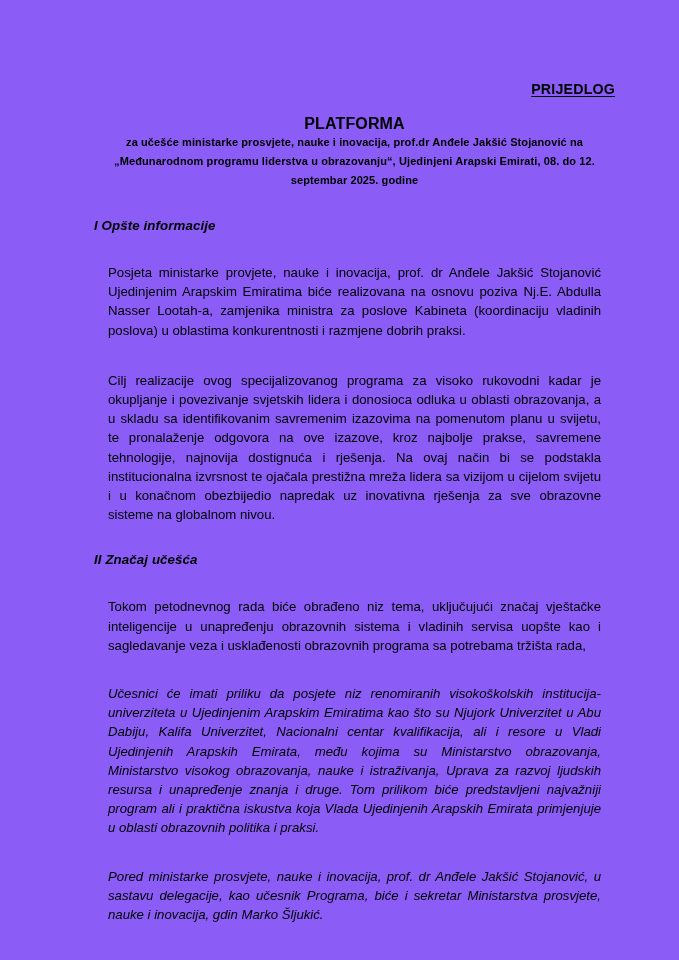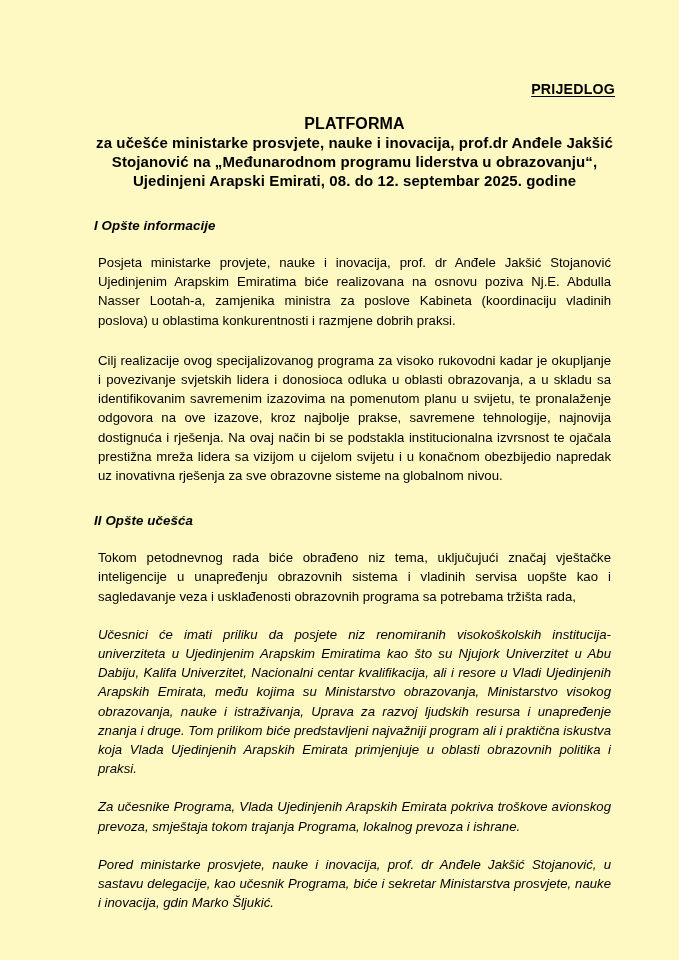--- a/index.html
+++ b/index.html
@@ -10,21 +10,21 @@
   }
   body {
     font-family: "Liberation Sans", sans-serif;
     color: #000000;
   }
   .page {
     position: relative;
     width: 679px;
     height: 960px;
     margin: 0 auto;
-    background: #fef9c3;
+    background: #8b5cf6;
     box-sizing: border-box;
     overflow: hidden;
   }
   .content {
     position: absolute;
     left: 94px;
     top: 0;
     width: 521px;
   }
 
@@ -46,21 +46,21 @@
     text-align: center;
     margin-top: 16px;
   }
   .title-main {
     font-size: 16px;
     font-weight: bold;
     line-height: 19px;
     letter-spacing: 0.15px;
   }
   .title-sub {
-    font-size: 15px;
+    font-size: 11px;
     font-weight: bold;
     line-height: 19px;
     letter-spacing: 0.1px;
     margin-top: 0;
   }
 
   
   .section-heading {
     font-size: 13.3px;
     font-weight: bold;
@@ -69,21 +69,21 @@
     margin-bottom: 0;
     letter-spacing: 0.1px;
   }
 
   
   p.body {
     font-size: 13.2px;
     line-height: 19.2px;
     text-align: justify;
     text-justify: inter-word;
-    margin: 4px;
+    margin: 14px;
     padding-top: 17px;
     letter-spacing: 0.0px;
     -webkit-hyphens: none;
     hyphens: none;
   }
   p.body.tight {
     padding-top: 15px;
     font-style: italic;
   }
   p.after-heading {
@@ -102,20 +102,19 @@
 
     <div class="title-block">
       <div class="title-main">PLATFORMA</div>
       <div class="title-sub">za učešće ministarke prosvjete, nauke i inovacija, prof.dr Anđele Jakšić Stojanović na „Međunarodnom programu liderstva u obrazovanju“, Ujedinjeni Arapski Emirati, 08. do 12. septembar 2025. godine</div>
     </div>
 
     <div class="section-heading">I Opšte informacije</div>
     <p class="body after-heading">Posjeta ministarke provjete, nauke i inovacija, prof. dr Anđele Jakšić Stojanović Ujedinjenim Arapskim Emiratima biće realizovana na osnovu poziva Nj.E. Abdulla Nasser Lootah-a, zamjenika ministra za poslove Kabineta (koordinaciju vladinih poslova) u oblastima konkurentnosti  i razmjene dobrih praksi.</p>
     <p class="body">Cilj realizacije ovog specijalizovanog programa za visoko rukovodni kadar je okupljanje i povezivanje svjetskih lidera i donosioca odluka u oblasti obrazovanja, a u skladu sa identifikovanim savremenim izazovima na pomenutom planu u svijetu, te pronalaženje odgovora na ove izazove, kroz najbolje prakse, savremene tehnologije, najnovija dostignuća i rješenja. Na ovaj način bi se podstakla institucionalna izvrsnost te ojačala prestižna mreža lidera sa vizijom u cijelom svijetu i u konačnom obezbijedio napredak uz inovativna rješenja za sve obrazovne sisteme na globalnom nivou.</p>
 
-    <div class="section-heading">II Opšte učešća</div>
+    <div class="section-heading">II Značaj učešća</div>
     <p class="body after-heading">Tokom petodnevnog rada biće obrađeno niz tema, uključujući značaj vještačke inteligencije u unapređenju obrazovnih sistema i vladinih servisa uopšte kao i sagledavanje veza i usklađenosti obrazovnih programa sa potrebama tržišta rada,</p>
     <p class="body tight">Učesnici će imati priliku da posjete niz renomiranih visokoškolskih institucija-univerziteta u Ujedinjenim Arapskim Emiratima kao što su Njujork Univerzitet u Abu Dabiju, Kalifa Univerzitet, Nacionalni centar kvalifikacija, ali i resore u Vladi Ujedinjenih Arapskih Emirata, među kojima su Ministarstvo obrazovanja, Ministarstvo visokog obrazovanja, nauke i istraživanja, Uprava za razvoj ljudskih resursa i unapređenje znanja i druge. Tom prilikom biće predstavljeni najvažniji program ali i praktična iskustva koja Vlada Ujedinjenih Arapskih Emirata primjenjuje u oblasti obrazovnih politika i praksi.</p>
-    <p class="body tight">Za učesnike Programa, Vlada Ujedinjenih Arapskih Emirata pokriva troškove avionskog prevoza, smještaja tokom trajanja Programa, lokalnog prevoza i ishrane.</p>
     <p class="body tight">Pored ministarke prosvjete, nauke i inovacija, prof. dr Anđele Jakšić Stojanović, u sastavu delegacije, kao učesnik Programa, biće i sekretar Ministarstva prosvjete, nauke i inovacija, gdin Marko Šljukić.</p>
 
   </div>
 </div>
 
 </body></html>

